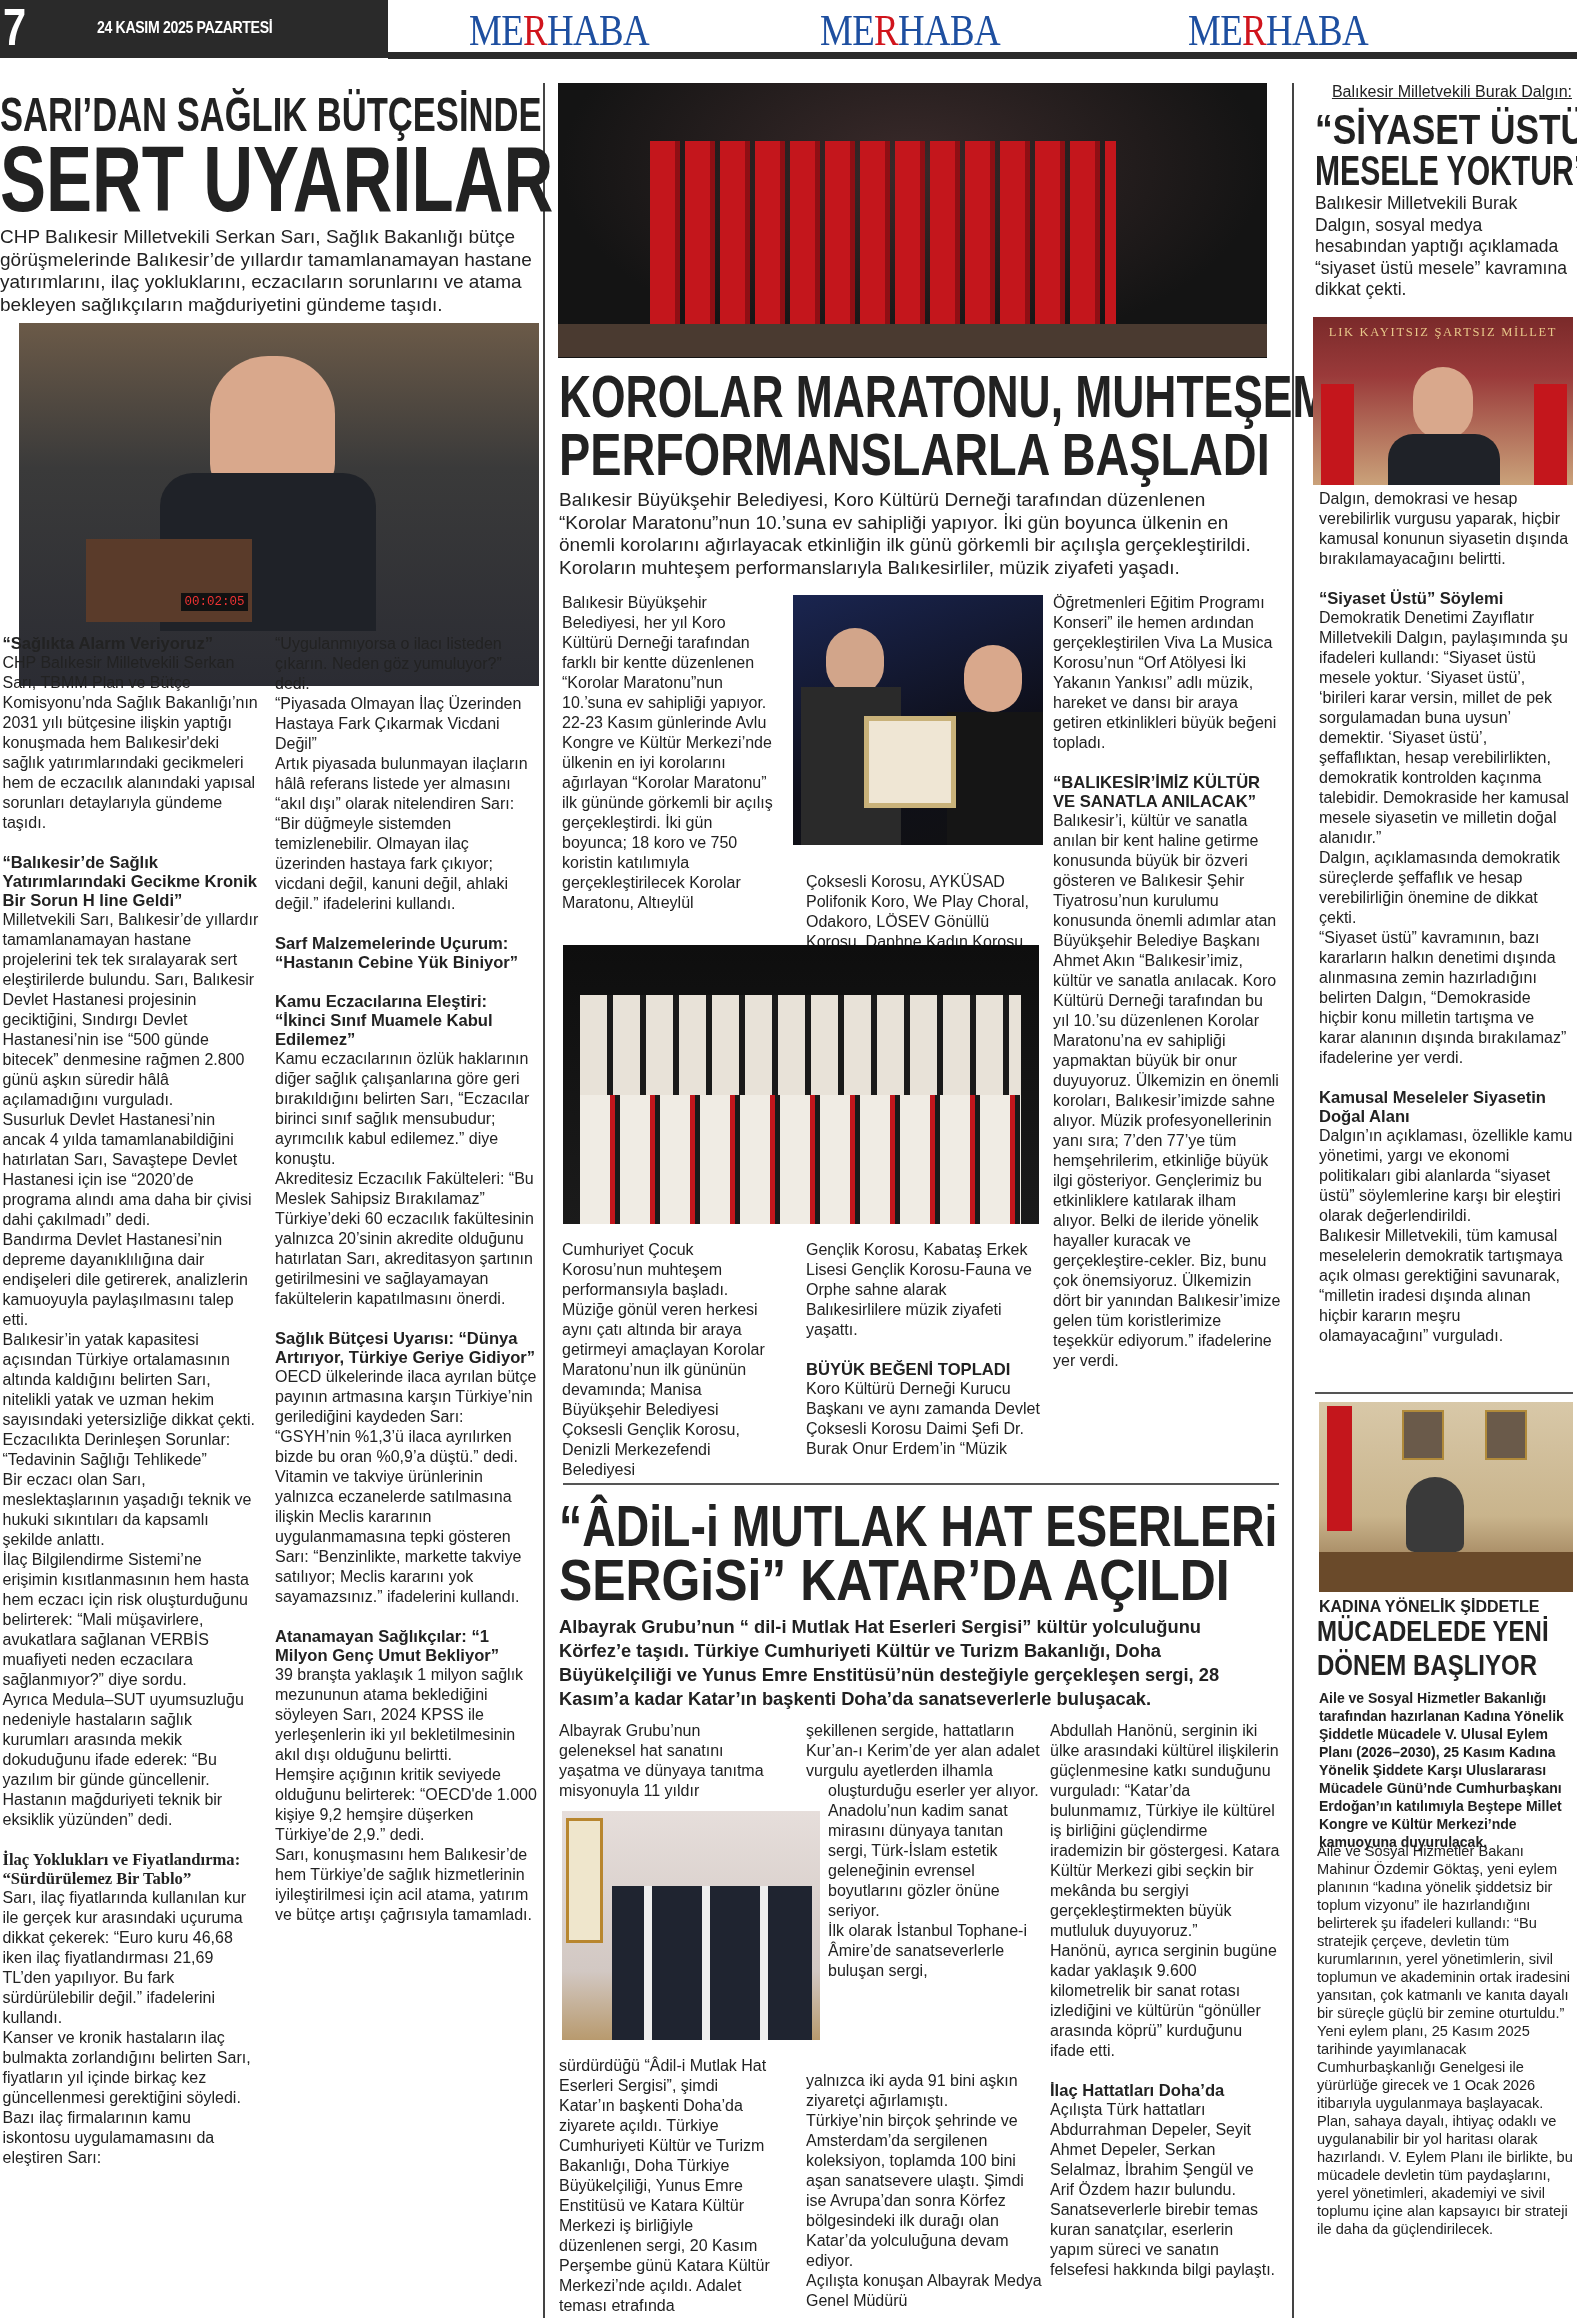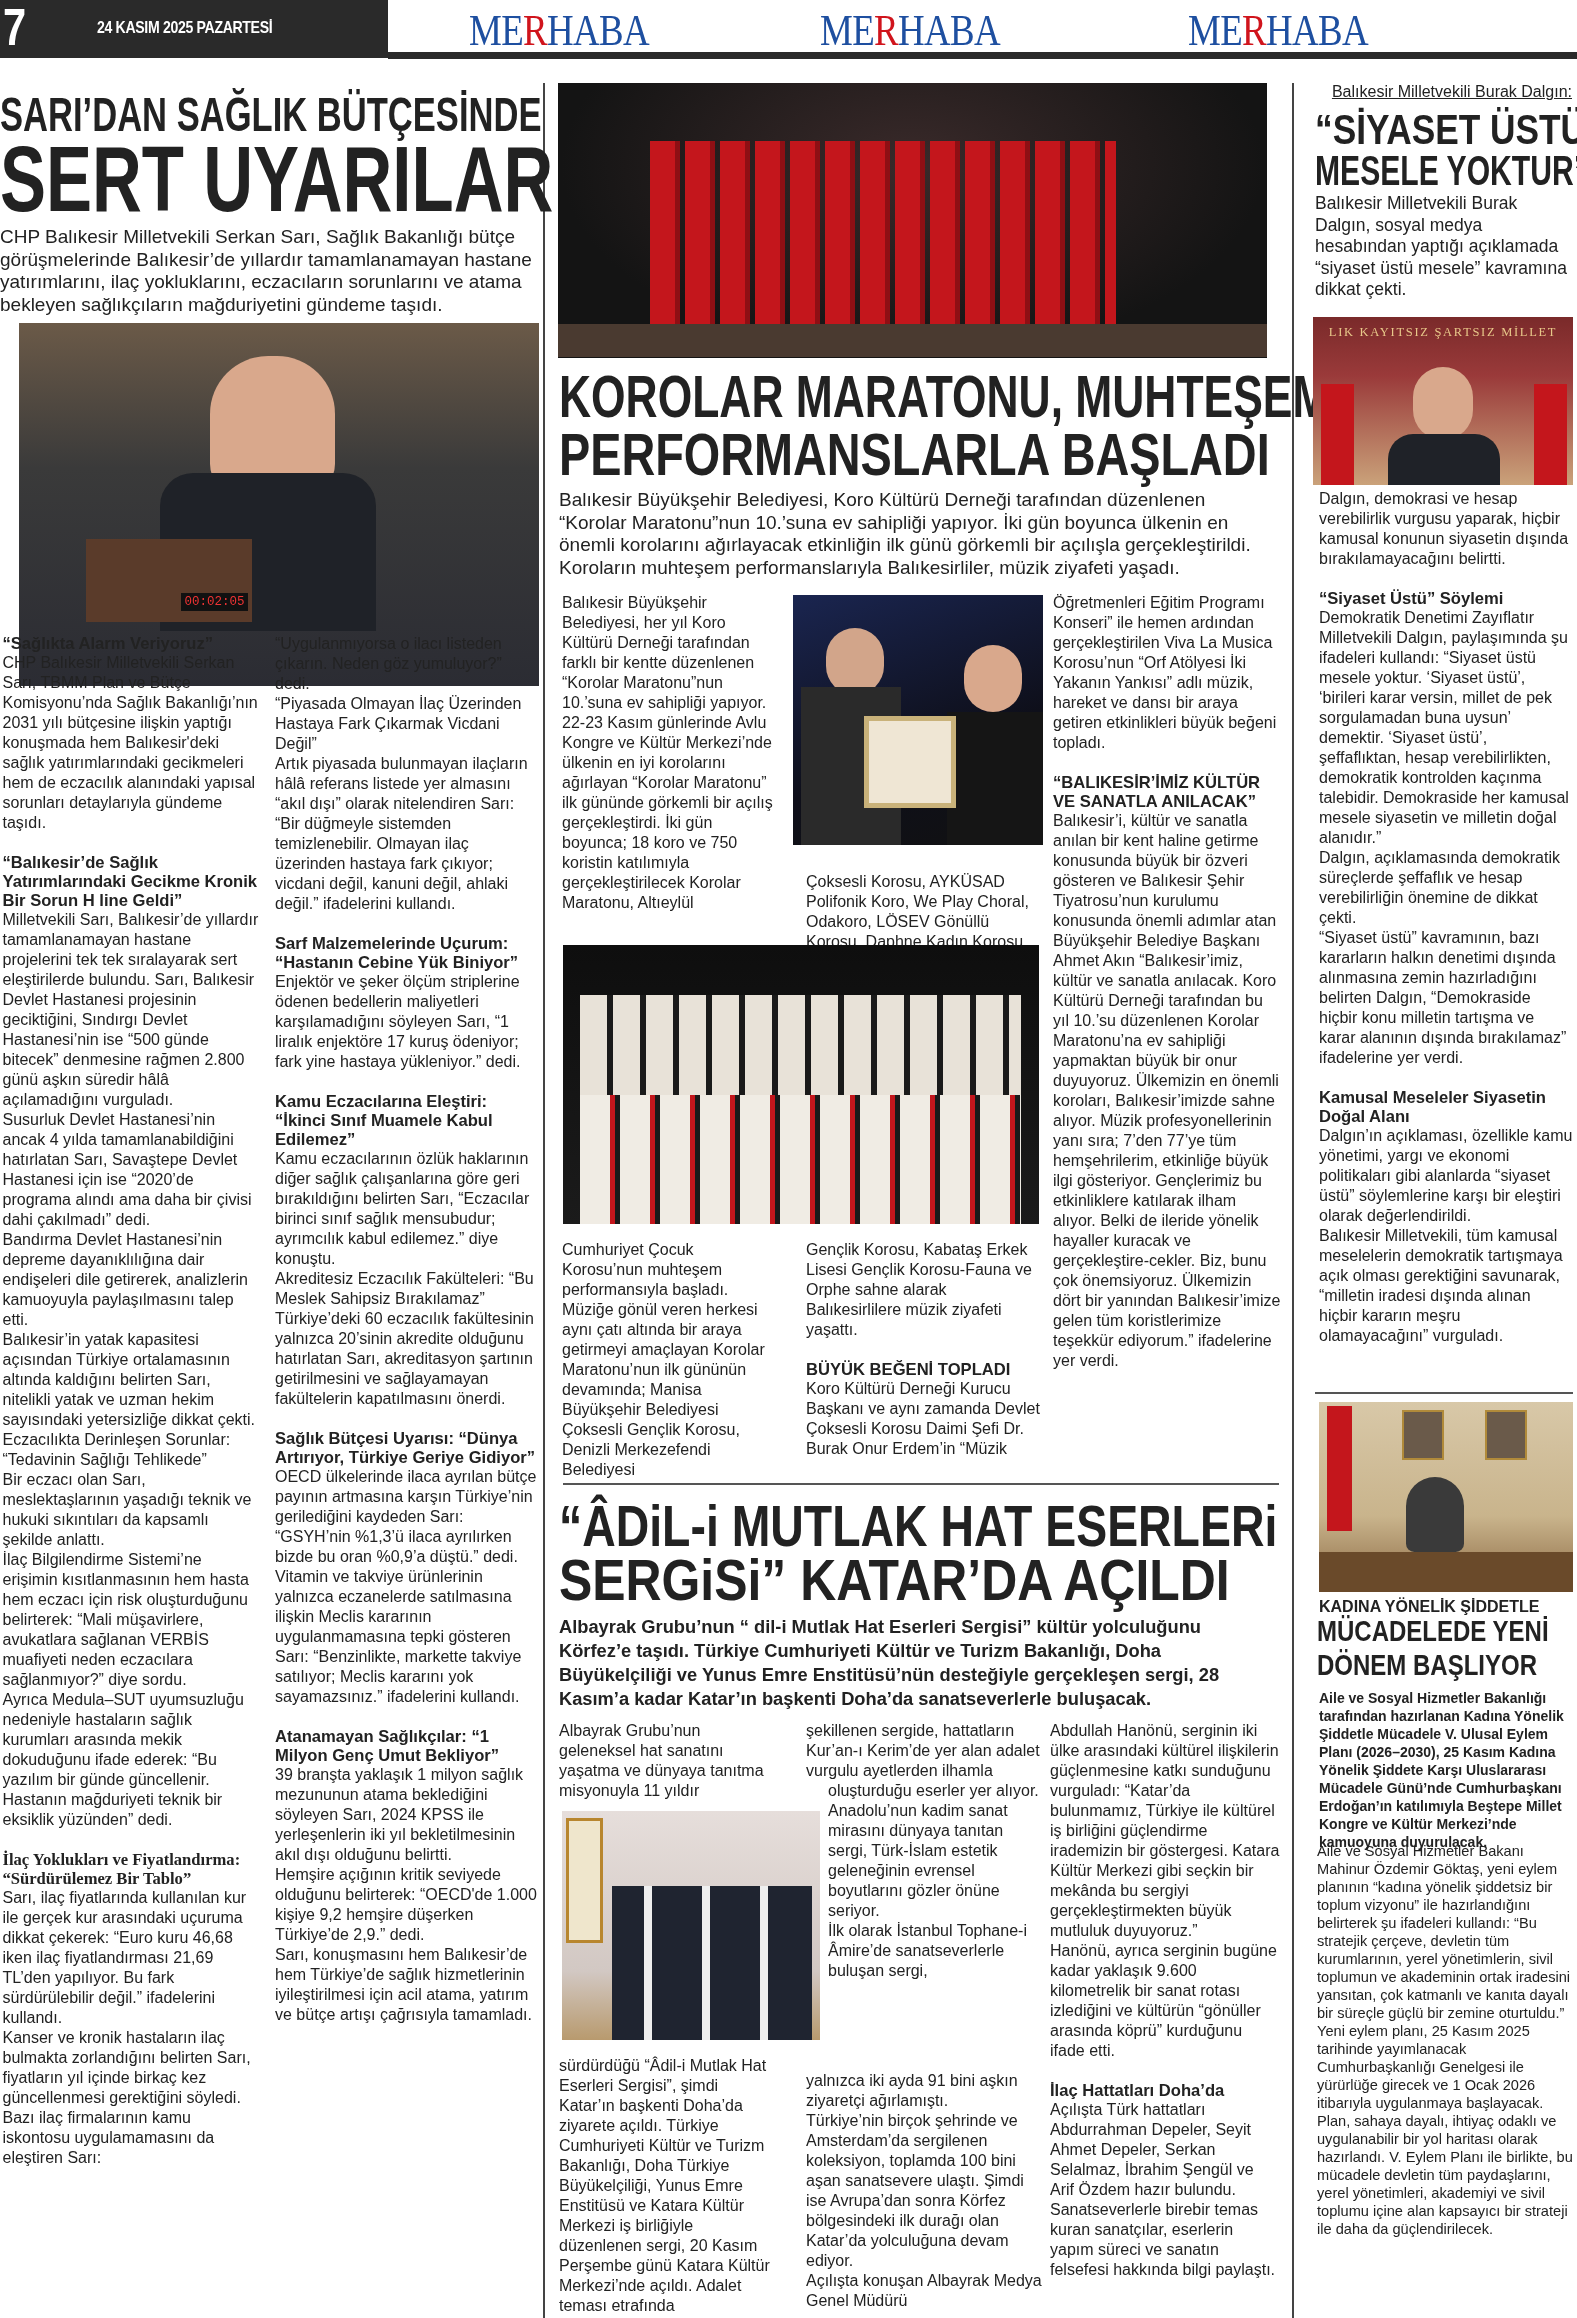--- a/index.html
+++ b/index.html
@@ -74,21 +74,20 @@
     <div class="body-text">Sarı, ilaç fiyatlarında kullanılan kur ile gerçek kur arasındaki uçuruma dikkat çekerek: “Euro kuru 46,68 iken ilaç fiyatlandırması 21,69 TL’den yapılıyor. Bu fark sürdürülebilir değil.” ifadelerini kullandı.
 Kanser ve kronik hastaların ilaç bulmakta zorlandığını belirten Sarı, fiyatların yıl içinde birkaç kez güncellenmesi gerektiğini söyledi.
 Bazı ilaç firmalarının kamu iskontosu uygulamamasını da eleştiren Sarı:</div>
   </div>
 
   <div class="abs" style="left:275px; top:634px; width:262px;">
     <div class="body-text">“Uygulanmıyorsa o ilacı listeden çıkarın. Neden göz yumuluyor?” dedi.
 “Piyasada Olmayan İlaç Üzerinden Hastaya Fark Çıkarmak Vicdani Değil”
 Artık piyasada bulunmayan ilaçların hâlâ referans listede yer almasını “akıl dışı” olarak nitelendiren Sarı: “Bir düğmeyle sistemden temizlenebilir. Olmayan ilaç üzerinden hastaya fark çıkıyor; vicdani değil, kanuni değil, ahlaki değil.” ifadelerini kullandı.</div>
     <div class="subhead" style="margin-top:20px;">Sarf Malzemelerinde Uçurum: “Hastanın Cebine Yük Biniyor”</div>
-    <div class="body-text">Enjektör ve şeker ölçüm striplerine ödenen bedellerin maliyetleri karşılamadığını söyleyen Sarı, “1 liralık enjektöre 17 kuruş ödeniyor; fark yine hastaya yükleniyor.” dedi.</div>
     <div class="subhead" style="margin-top:20px;">Kamu Eczacılarına Eleştiri: “İkinci Sınıf Muamele Kabul Edilemez”</div>
     <div class="body-text">Kamu eczacılarının özlük haklarının diğer sağlık çalışanlarına göre geri bırakıldığını belirten Sarı, “Eczacılar birinci sınıf sağlık mensubudur; ayrımcılık kabul edilemez.” diye konuştu.
 Akreditesiz Eczacılık Fakülteleri: “Bu Meslek Sahipsiz Bırakılamaz”
 Türkiye’deki 60 eczacılık fakültesinin yalnızca 20’sinin akredite olduğunu hatırlatan Sarı, akreditasyon şartının getirilmesini ve sağlayamayan fakültelerin kapatılmasını önerdi.</div>
     <div class="subhead" style="margin-top:20px;">Sağlık Bütçesi Uyarısı: “Dünya Artırıyor, Türkiye Geriye Gidiyor”</div>
     <div class="body-text">OECD ülkelerinde ilaca ayrılan bütçe payının artmasına karşın Türkiye’nin gerilediğini kaydeden Sarı: “GSYH’nin %1,3’ü ilaca ayrılırken bizde bu oran %0,9’a düştü.” dedi.
 Vitamin ve takviye ürünlerinin yalnızca eczanelerde satılmasına ilişkin Meclis kararının uygulanmamasına tepki gösteren Sarı: “Benzinlikte, markette takviye satılıyor; Meclis kararını yok sayamazsınız.” ifadelerini kullandı.</div>
     <div class="subhead" style="margin-top:20px;">Atanamayan Sağlıkçılar: “1 Milyon Genç Umut Bekliyor”</div>
     <div class="body-text">39 branşta yaklaşık 1 milyon sağlık mezununun atama beklediğini söyleyen Sarı, 2024 KPSS ile yerleşenlerin iki yıl bekletilmesinin akıl dışı olduğunu belirtti.
 Hemşire açığının kritik seviyede olduğunu belirterek: “OECD'de 1.000 kişiye 9,2 hemşire düşerken Türkiye’de 2,9.” dedi.

